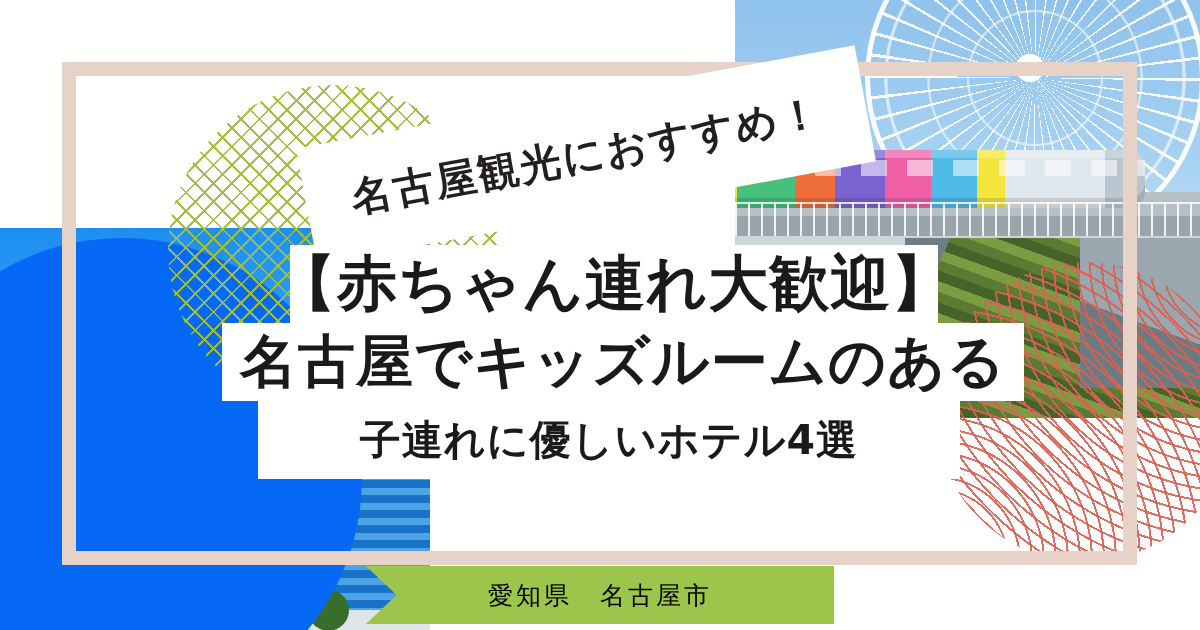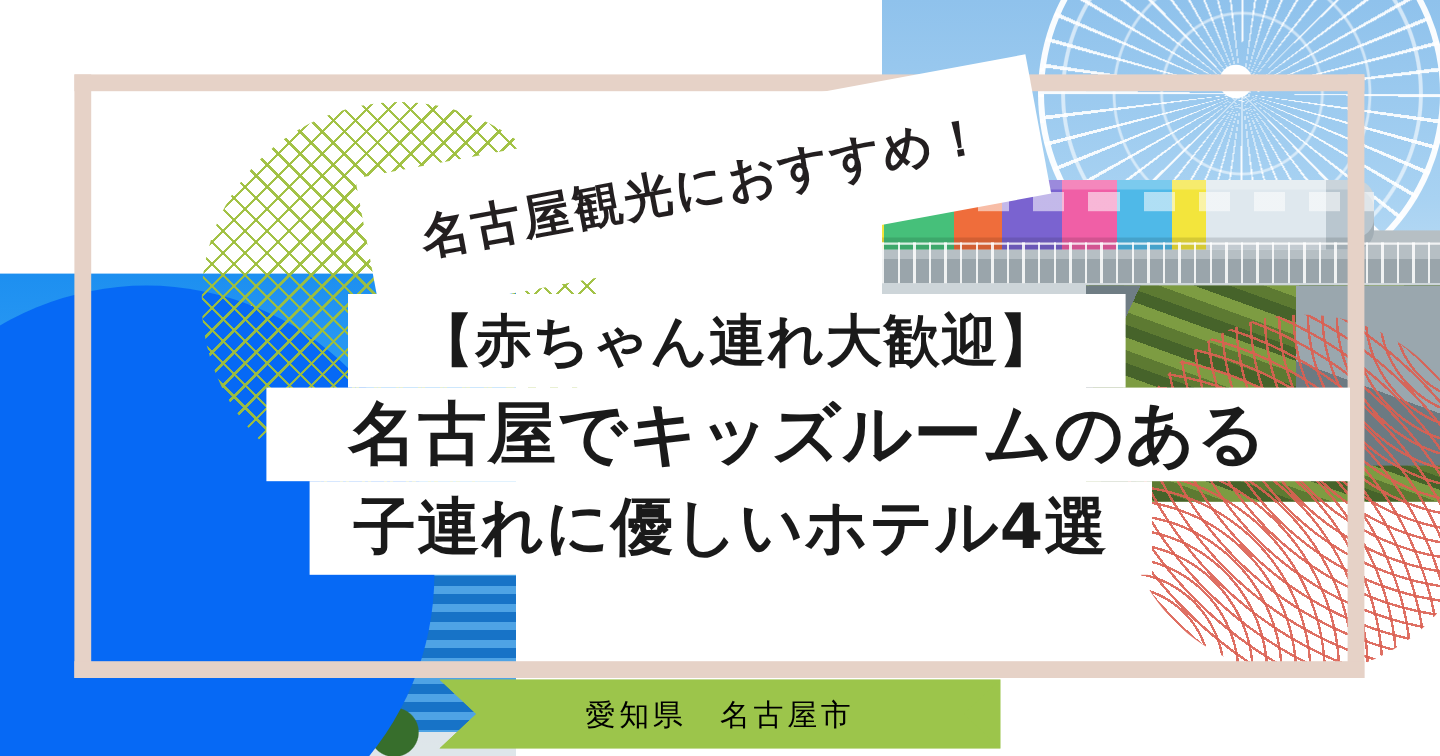--- a/index.html
+++ b/index.html
@@ -145,23 +145,23 @@
     white-space:nowrap;
     font-family:"DejaVu Sans","Liberation Sans",sans-serif;
   }
 
   
   .title-line{
     position:absolute;background:#ffffff;display:flex;align-items:center;justify-content:center;
     color:#1a1a1a;font-weight:bold;white-space:nowrap;
     font-family:"DejaVu Sans","Liberation Sans",sans-serif;
   }
-  #title-1{left:290px;top:245px;width:648px;height:78px;font-size:47px;letter-spacing:1px;}
-  #title-2{left:222px;top:323px;width:903px;height:78px;font-size:57px;letter-spacing:1px;}
-  #title-3{left:258px;top:401px;width:702px;height:78px;font-size:52px;letter-spacing:1px;}
+  #title-1{left:290px;top:245px;width:648px;height:78px;font-size:60px;letter-spacing:1px;}
+  #title-2{left:222px;top:323px;width:802px;height:78px;font-size:57px;letter-spacing:1px;}
+  #title-3{left:258px;top:401px;width:702px;height:78px;font-size:41px;letter-spacing:1px;}
 
   
   #ribbon{
     position:absolute;left:366px;top:566px;width:468px;height:58px;
     background:#9cc54b;
     clip-path:polygon(0 0,100% 0,100% 100%,0 100%,6.6% 50%);
     display:flex;align-items:center;justify-content:center;
   }
   #ribbon-inner{
     position:absolute;inset:0;background:#9cc54b;

